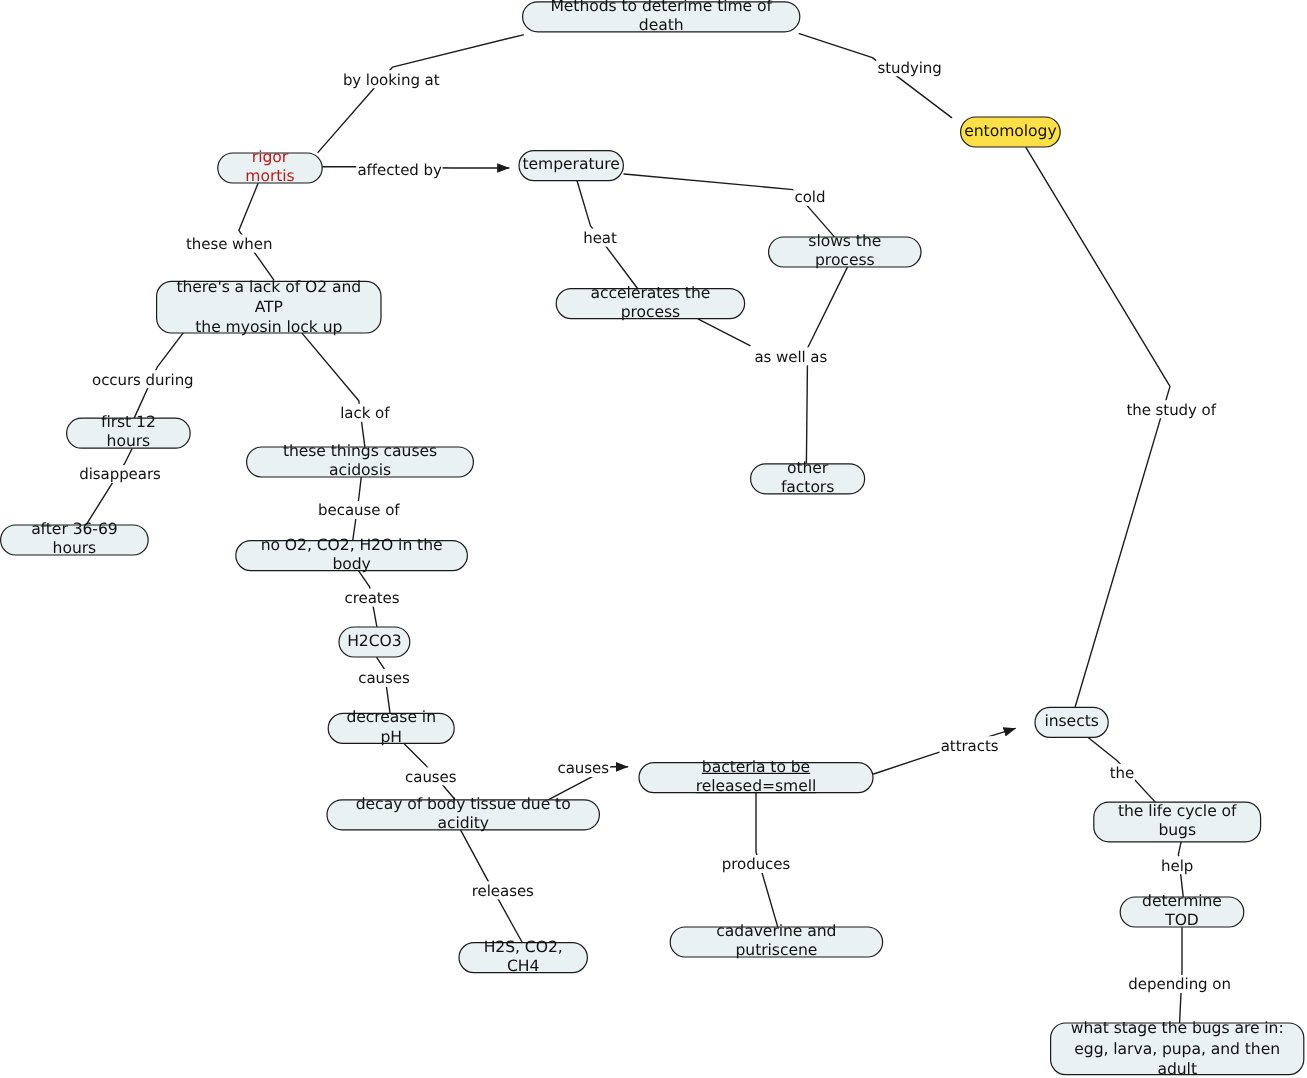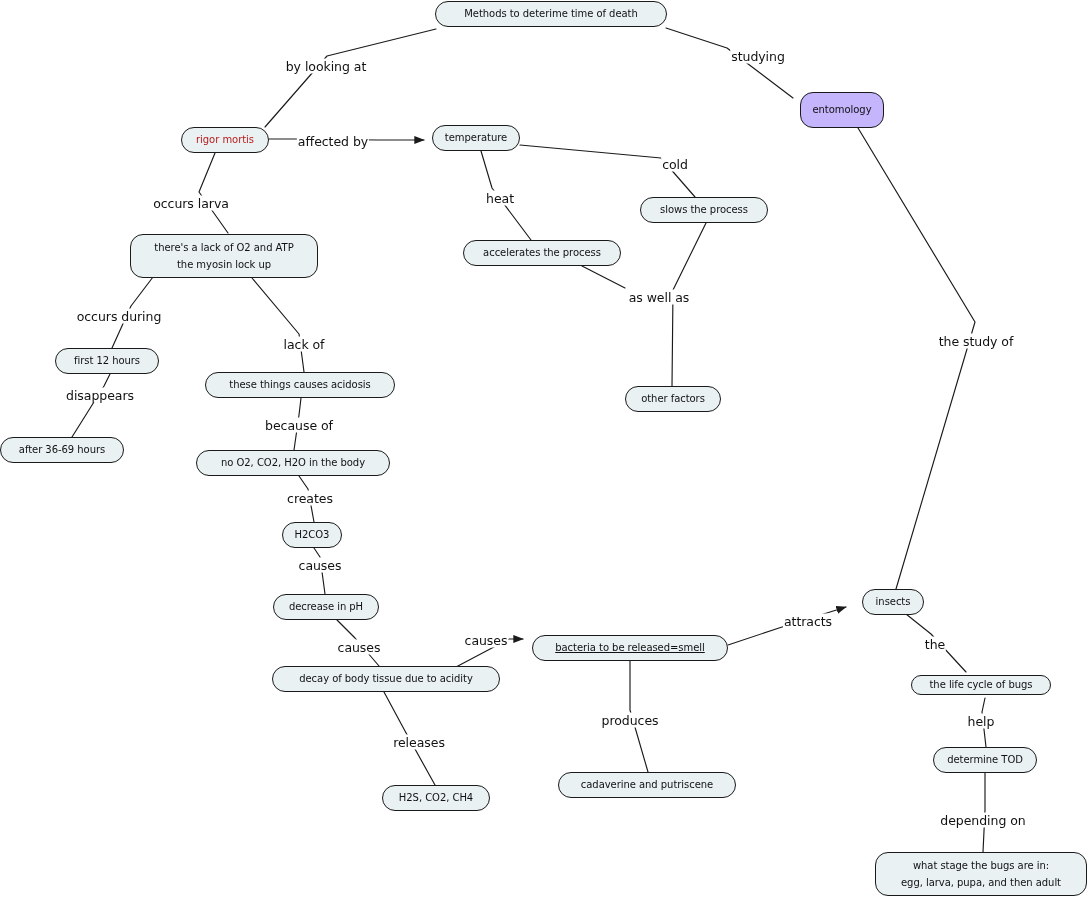--- a/index.html
+++ b/index.html
@@ -50,21 +50,21 @@
     position: absolute;
     box-sizing: border-box;
     background: #e9f1f3;
     border: 1.15px solid #1a1a1a;
     border-radius: 13px;
     display: flex;
     align-items: center;
     justify-content: center;
     text-align: center;
     font-family: "DejaVu Sans", sans-serif;
-    font-size: 10px;
+    font-size: 13px;
     line-height: 16px;
     color: #111111;
     transform: translate(-50%, -50%);
     padding: 3px 9px;
     letter-spacing: -0.05px;
   }
   .node.two-line {
     line-height: 17px;
   }
   .node-text {
@@ -104,21 +104,21 @@
         <polyline points="855,123 975,322 896,589" class="edge-line" stroke="#1a1a1a"></polyline>
         <polyline points="906,614 931,634 966,672" class="edge-line" stroke="#1a1a1a"></polyline>
         <polyline points="985,698 982,712 986,747" class="edge-line" stroke="#1a1a1a"></polyline>
         <polyline points="985,773 985,810 983,852" class="edge-line" stroke="#1a1a1a"></polyline>
       </g>
   </svg>
   <div id="label-layer">
       <div class="edge-label" style="left: 326px; top: 66px;">by looking at</div>
       <div class="edge-label" style="left: 758px; top: 56px;">studying</div>
       <div class="edge-label" style="left: 333px; top: 141px;">affected by</div>
-      <div class="edge-label" style="left: 191px; top: 203px;">occurs larva</div>
+      <div class="edge-label" style="left: 191px; top: 203px;">these when</div>
       <div class="edge-label" style="left: 500px; top: 198px;">heat</div>
       <div class="edge-label" style="left: 675px; top: 164px;">cold</div>
       <div class="edge-label" style="left: 659px; top: 297px;">as well as</div>
       <div class="edge-label" style="left: 119px; top: 316px;">occurs during</div>
       <div class="edge-label" style="left: 100px; top: 395px;">disappears</div>
       <div class="edge-label" style="left: 304px; top: 344px;">lack of</div>
       <div class="edge-label" style="left: 299px; top: 425px;">because of</div>
       <div class="edge-label" style="left: 310px; top: 498px;">creates</div>
       <div class="edge-label" style="left: 320px; top: 565px;">causes</div>
       <div class="edge-label" style="left: 359px; top: 647px;">causes</div>
@@ -128,21 +128,21 @@
       <div class="edge-label" style="left: 808px; top: 621px;">attracts</div>
       <div class="edge-label" style="left: 976px; top: 341px;">the study of</div>
       <div class="edge-label" style="left: 935px; top: 644px;">the</div>
       <div class="edge-label" style="left: 981px; top: 721px;">help</div>
       <div class="edge-label" style="left: 983px; top: 820px;">depending on</div>
     </div>
   <div id="node-layer">
       <div class="node" style="left: 551px; top: 14px; width: 232px; height: 26px; background: rgb(233, 241, 243); border-color: rgb(26, 26, 26); color: rgb(17, 17, 17);">
         <span class="node-text">Methods to deterime time of death</span>
       </div>
-      <div class="node" style="left: 842px; top: 110px; width: 84px; height: 36px; background: #c4b5fd; border-color: rgb(26, 26, 26); color: rgb(17, 17, 17);">
+      <div class="node" style="left: 842px; top: 110px; width: 84px; height: 26px; background: #fde047; border-color: rgb(26, 26, 26); color: rgb(17, 17, 17);">
         <span class="node-text">entomology</span>
       </div>
       <div class="node" style="left: 225px; top: 140px; width: 88px; height: 26px; background: rgb(233, 241, 243); border-color: rgb(26, 26, 26); color: #b91c1c;">
         <span class="node-text">rigor mortis</span>
       </div>
       <div class="node" style="left: 476px; top: 138px; width: 88px; height: 26px; background: rgb(233, 241, 243); border-color: rgb(26, 26, 26); color: rgb(17, 17, 17);">
         <span class="node-text">temperature</span>
       </div>
       <div class="node" style="left: 704px; top: 210px; width: 128px; height: 26px; background: rgb(233, 241, 243); border-color: rgb(26, 26, 26); color: rgb(17, 17, 17);">
         <span class="node-text">slows the process</span>
@@ -177,21 +177,21 @@
       </div>
       <div class="node" style="left: 326px; top: 607px; width: 106px; height: 26px; background: rgb(233, 241, 243); border-color: rgb(26, 26, 26); color: rgb(17, 17, 17);">
         <span class="node-text">decrease in pH</span>
       </div>
       <div class="node" style="left: 630px; top: 648px; width: 196px; height: 26px; background: rgb(233, 241, 243); border-color: rgb(26, 26, 26); color: rgb(17, 17, 17); text-decoration: underline;">
         <span class="node-text">bacteria to be released=smell</span>
       </div>
       <div class="node" style="left: 386px; top: 679px; width: 228px; height: 26px; background: rgb(233, 241, 243); border-color: rgb(26, 26, 26); color: rgb(17, 17, 17);">
         <span class="node-text">decay of body tissue due to acidity</span>
       </div>
-      <div class="node" style="left: 981px; top: 685px; width: 140px; height: 20px; background: rgb(233, 241, 243); border-color: rgb(26, 26, 26); color: rgb(17, 17, 17); align-items: center;">
+      <div class="node" style="left: 981px; top: 685px; width: 140px; height: 34px; background: rgb(233, 241, 243); border-color: rgb(26, 26, 26); color: rgb(17, 17, 17); align-items: center;">
         <span class="node-text">the life cycle of bugs</span>
       </div>
       <div class="node" style="left: 985px; top: 760px; width: 104px; height: 26px; background: rgb(233, 241, 243); border-color: rgb(26, 26, 26); color: rgb(17, 17, 17);">
         <span class="node-text">determine TOD</span>
       </div>
       <div class="node" style="left: 647px; top: 785px; width: 178px; height: 26px; background: rgb(233, 241, 243); border-color: rgb(26, 26, 26); color: rgb(17, 17, 17);">
         <span class="node-text">cadaverine and putriscene</span>
       </div>
       <div class="node" style="left: 436px; top: 798px; width: 108px; height: 26px; background: rgb(233, 241, 243); border-color: rgb(26, 26, 26); color: rgb(17, 17, 17);">
         <span class="node-text">H2S, CO2, CH4</span>

